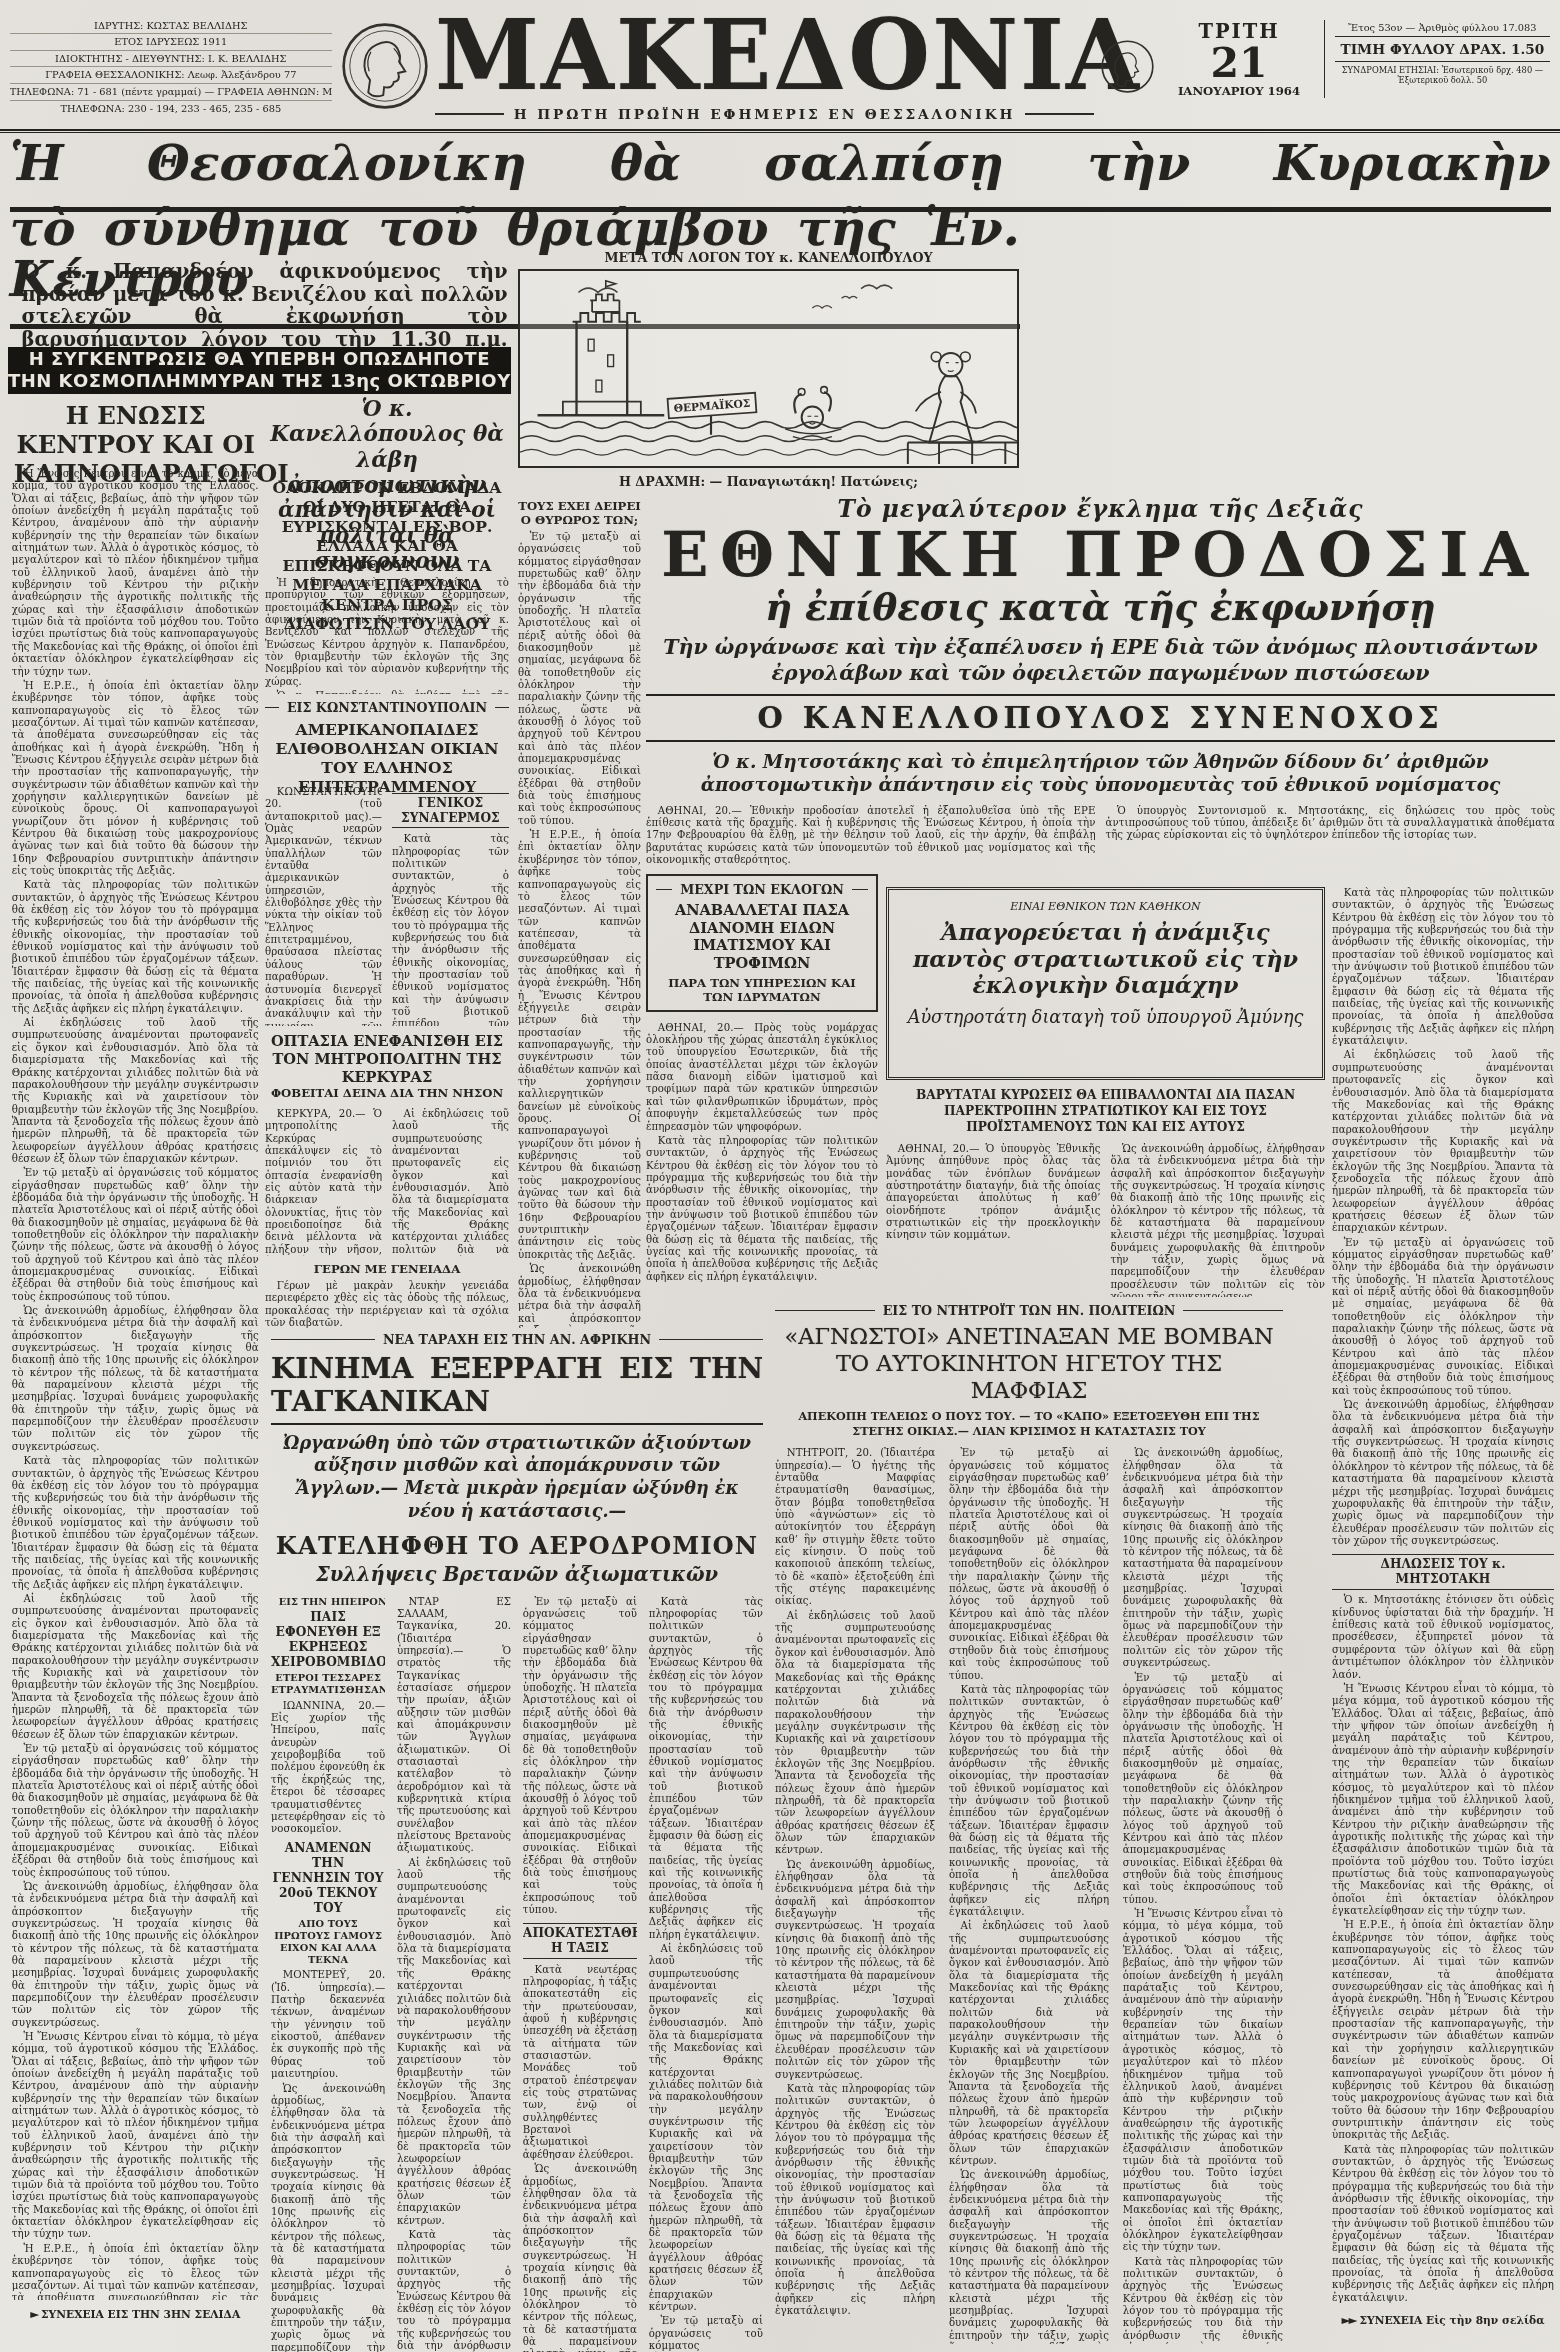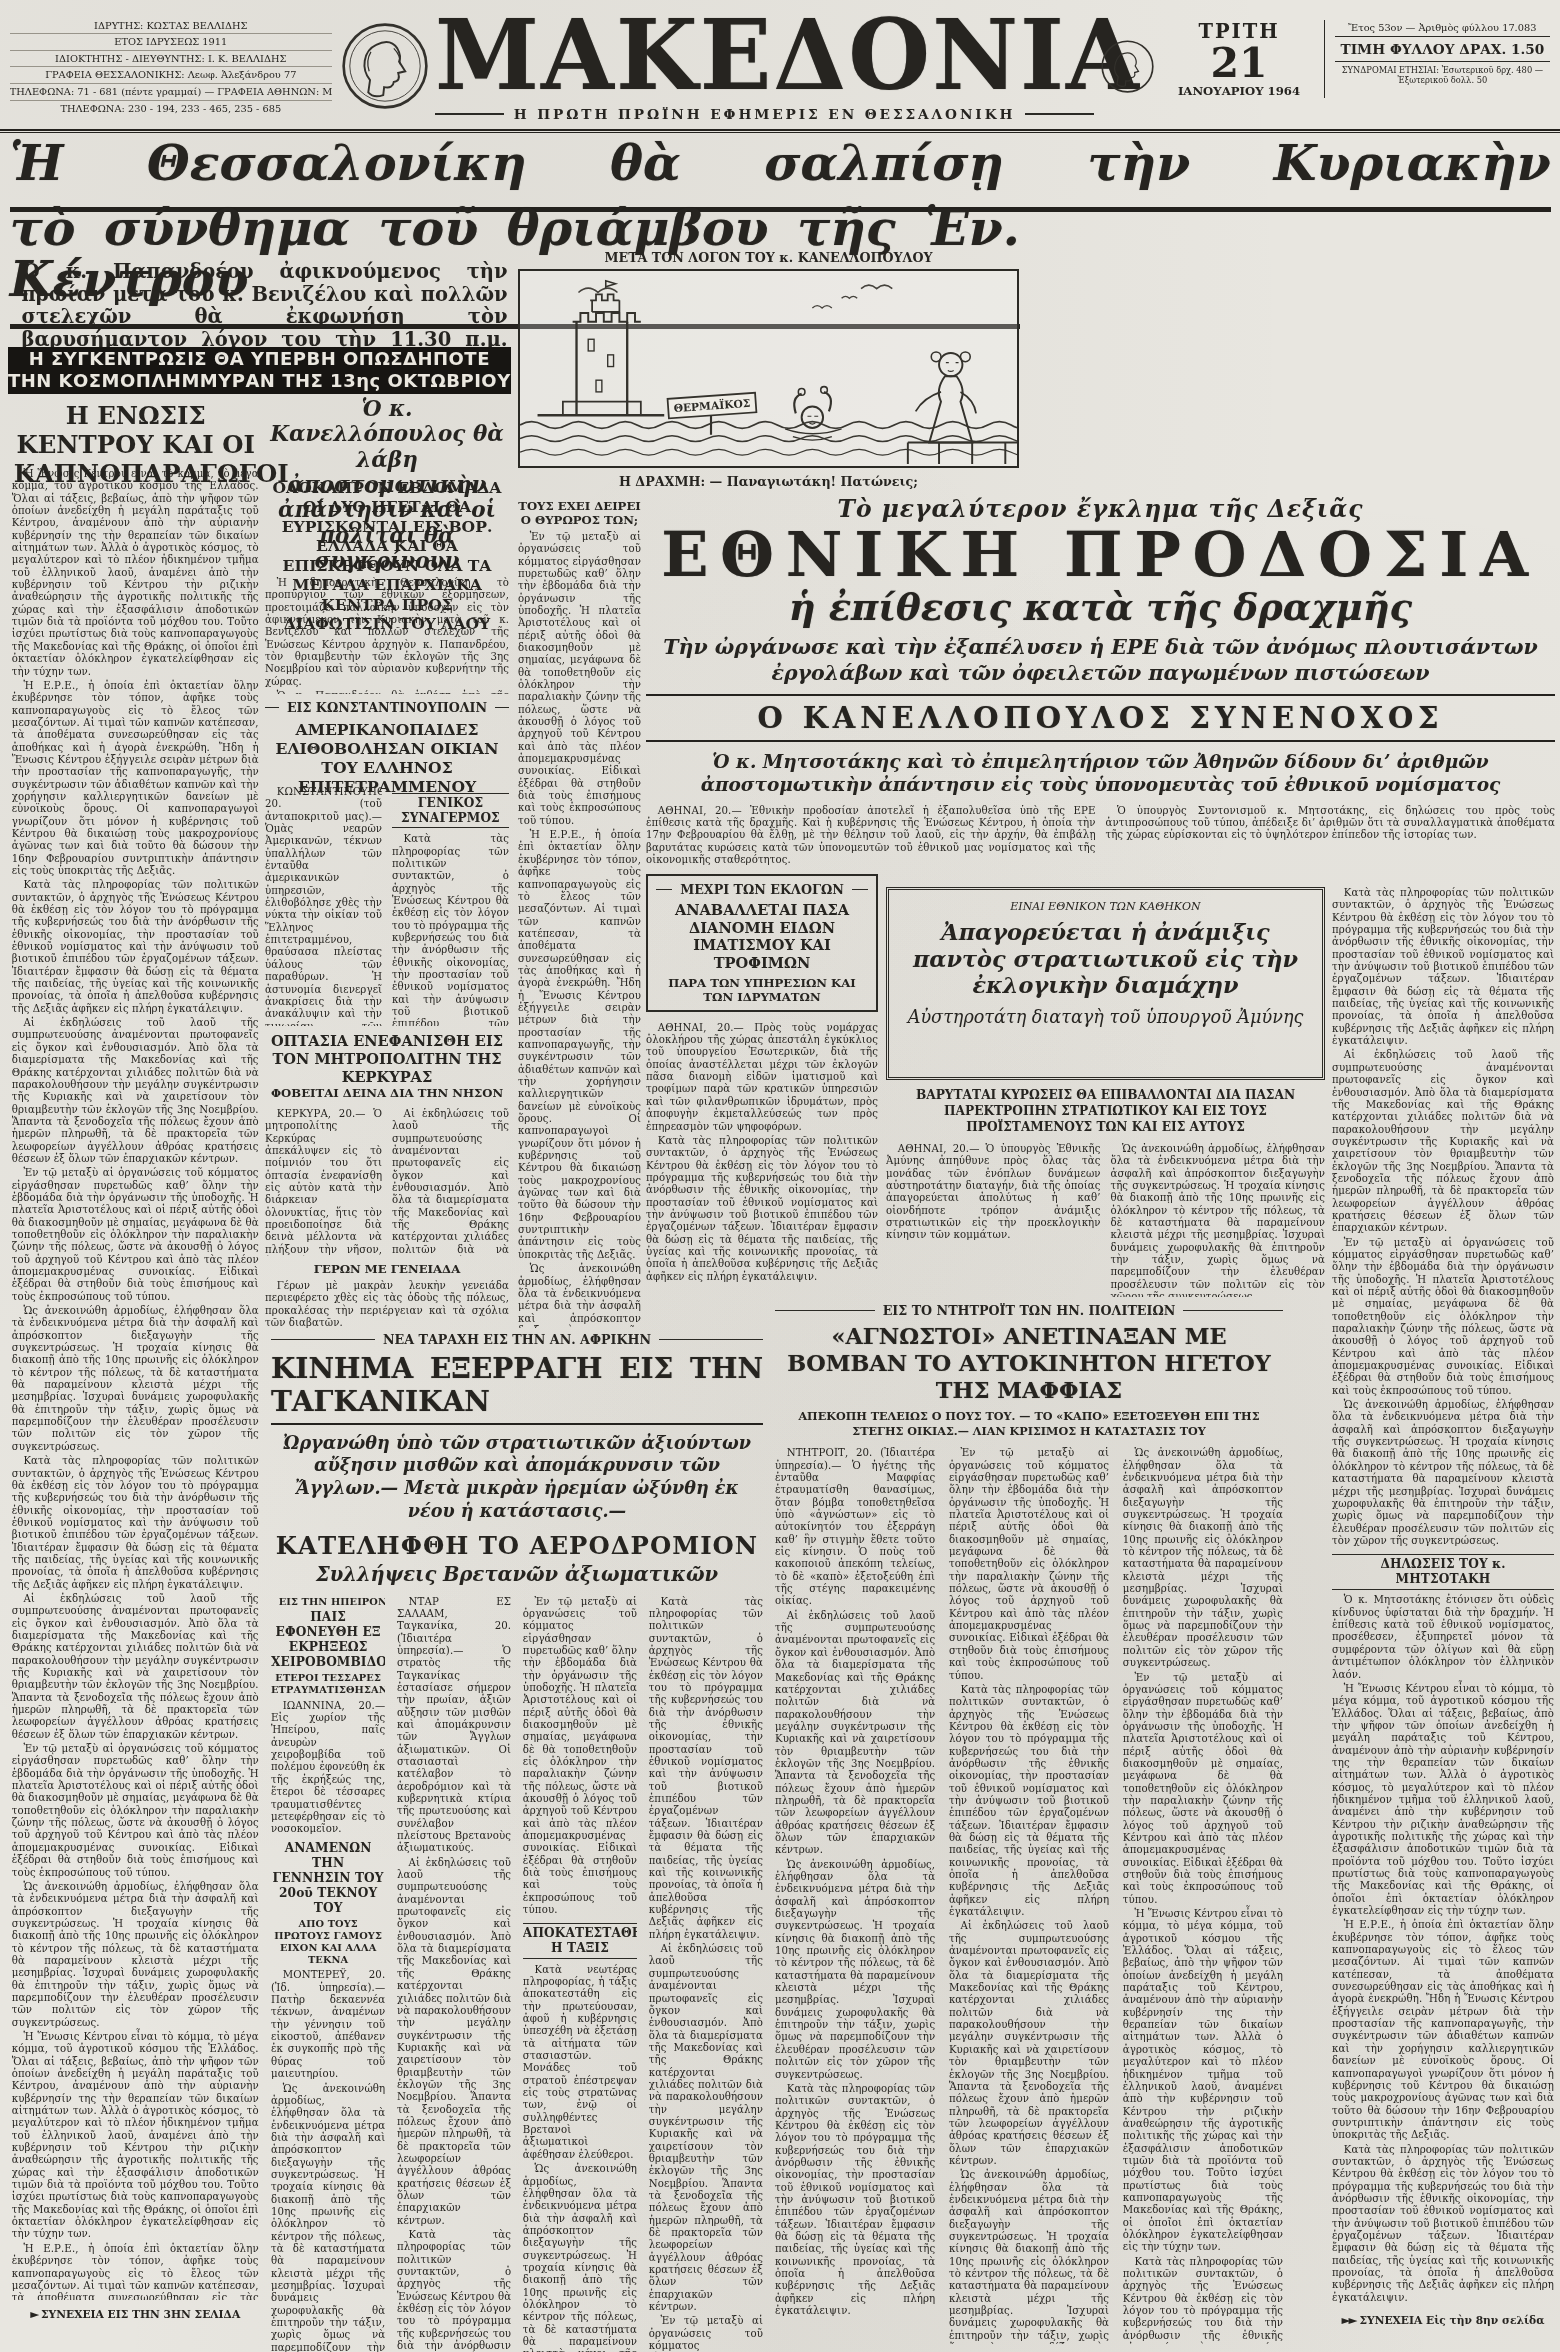--- a/index.html
+++ b/index.html
@@ -70,21 +70,21 @@
   .capssm{font-size:12.2px;font-weight:bold;line-height:1.3;text-align:center}
   
   #tag-head{font-size:28px;font-weight:bold;text-align:justify;text-align-last:justify;border-bottom:2px solid #24221e;padding-bottom:4.9px}
   #tag-deck{font-size:17.6px;font-weight:bold;font-style:italic;text-align:center;line-height:1.3}
   #tag-sub1{font-size:24.4px;font-weight:bold;text-align:center;letter-spacing:1px}
   #tag-sub2{font-size:19.5px;font-weight:bold;font-style:italic;text-align:center}
   .fourrow{display:flex;gap:11.7px}
   .fourrow>div{flex:1;overflow:hidden}
   .threerow{display:flex;gap:13.7px}
   .threerow>div{flex:1;overflow:hidden}
-  .det-head{font-size:22.4px;font-weight:bold;line-height:1.2;text-align:center}
+  .det-head{font-size:22.4px;font-weight:normal;line-height:1.2;text-align:center}
   .cont{font-size:10.7px;font-weight:bold;text-align:center}
   .cont .arrow{font-size:11.7px;letter-spacing:-2px;margin-right:3.9px}
   svg text{font-family:"DejaVu Serif","Liberation Serif",serif}
 </style>
 </head>
 <body>
 
 <div id="page">
 
   <div class="abs" style="left:9.8px;top:17.6px;width:322px">
@@ -247,21 +247,21 @@
       <path d="M436 108 q-10 14 -4 26 l-12 42 h44 l-12 -42 q6 -12 -4 -26 z" fill="none" stroke="#34322c" stroke-width="2"></path>
       <path d="M432 124 q-18 6 -26 20 M452 124 q14 8 16 22" stroke="#34322c" stroke-width="1.8" fill="none"></path>
       <path d="M432 176 v-0 M452 176 v-0" stroke="#34322c" stroke-width="2" fill="none"></path>
     </svg>
   </div>
   <div class="abs capline" style="left:518px;top:474px;width:501px">Η ΔΡΑΧΜΗ: — Παναγιωτάκη! Πατώνεις;</div>
 
   <div class="abs col" style="left:646px;top:495px;width:909px;height:386px">
     <div id="tre-kick">Τὸ μεγαλύτερον ἔγκλημα τῆς Δεξιᾶς</div>
     <div id="tre-head" class="ink">ΕΘΝΙΚΗ ΠΡΟΔΟΣΙΑ</div>
-    <div id="tre-sub" class="ink">ἡ ἐπίθεσις κατὰ τῆς δραχμῆς</div>
+    <div id="tre-sub" class="ink">ἡ ἐπίθεσις κατὰ τῆς ἐκφωνήσῃ</div>
     <div id="tre-deck1">Τὴν ὠργάνωσε καὶ τὴν ἐξαπέλυσεν ἡ ΕΡΕ διὰ τῶν ἀνόμως πλουτισάντων ἐργολάβων καὶ τῶν ὀφειλετῶν παγωμένων πιστώσεων</div>
     <div id="tre-bar" class="ink">Ο ΚΑΝΕΛΛΟΠΟΥΛΟΣ ΣΥΝΕΝΟΧΟΣ</div>
     <div id="tre-deck2">Ὁ κ. Μητσοτάκης καὶ τὸ ἐπιμελητήριον τῶν Ἀθηνῶν δίδουν δι’ ἀριθμῶν ἀποστομωτικὴν ἀπάντησιν εἰς τοὺς ὑπονομευτὰς τοῦ ἐθνικοῦ νομίσματος</div>
     <div class="tworow" style="height:78px">
       <div class="sm">
           <p class="fp">ΑΘΗΝΑΙ, 20.— Ἐθνικὴν προδοσίαν ἀποτελεῖ ἡ ἐξαπολυθεῖσα ὑπὸ τῆς ΕΡΕ ἐπίθεσις κατὰ τῆς δραχμῆς. Καὶ ἡ κυβέρνησις τῆς Ἑνώσεως Κέντρου, ἡ ὁποία τὴν 17ην Φεβρουαρίου θὰ ἔλθῃ, μὲ τὴν θέλησιν τοῦ λαοῦ, εἰς τὴν ἀρχήν, θὰ ἐπιβάλῃ βαρυτάτας κυρώσεις κατὰ τῶν ὑπονομευτῶν τοῦ ἐθνικοῦ μας νομίσματος καὶ τῆς οἰκονομικῆς σταθερότητος.</p>
         </div>
       <div class="sm">
           <p class="fp">Ὁ ὑπουργὸς Συντονισμοῦ κ. Μητσοτάκης, εἰς δηλώσεις του πρὸς τοὺς ἀντιπροσώπους τοῦ τύπου, ἀπέδειξε δι’ ἀριθμῶν ὅτι τὰ συναλλαγματικὰ ἀποθέματα τῆς χώρας εὑρίσκονται εἰς τὸ ὑψηλότερον ἐπίπεδον τῆς ἱστορίας των.</p>
         </div>

